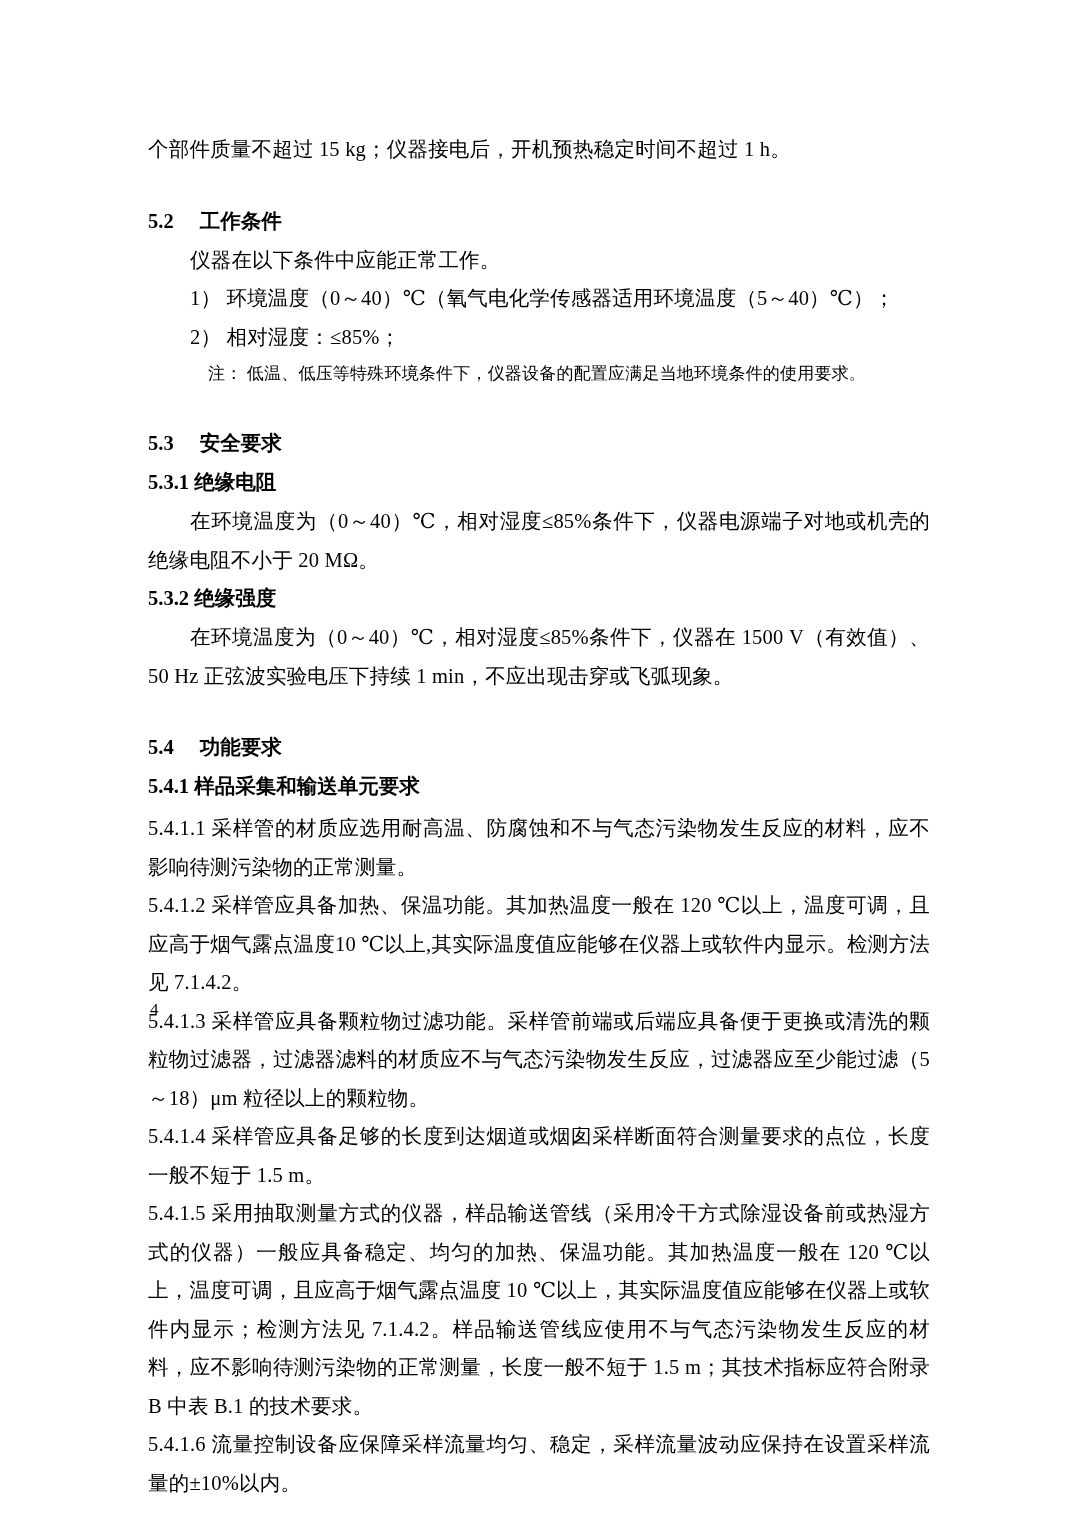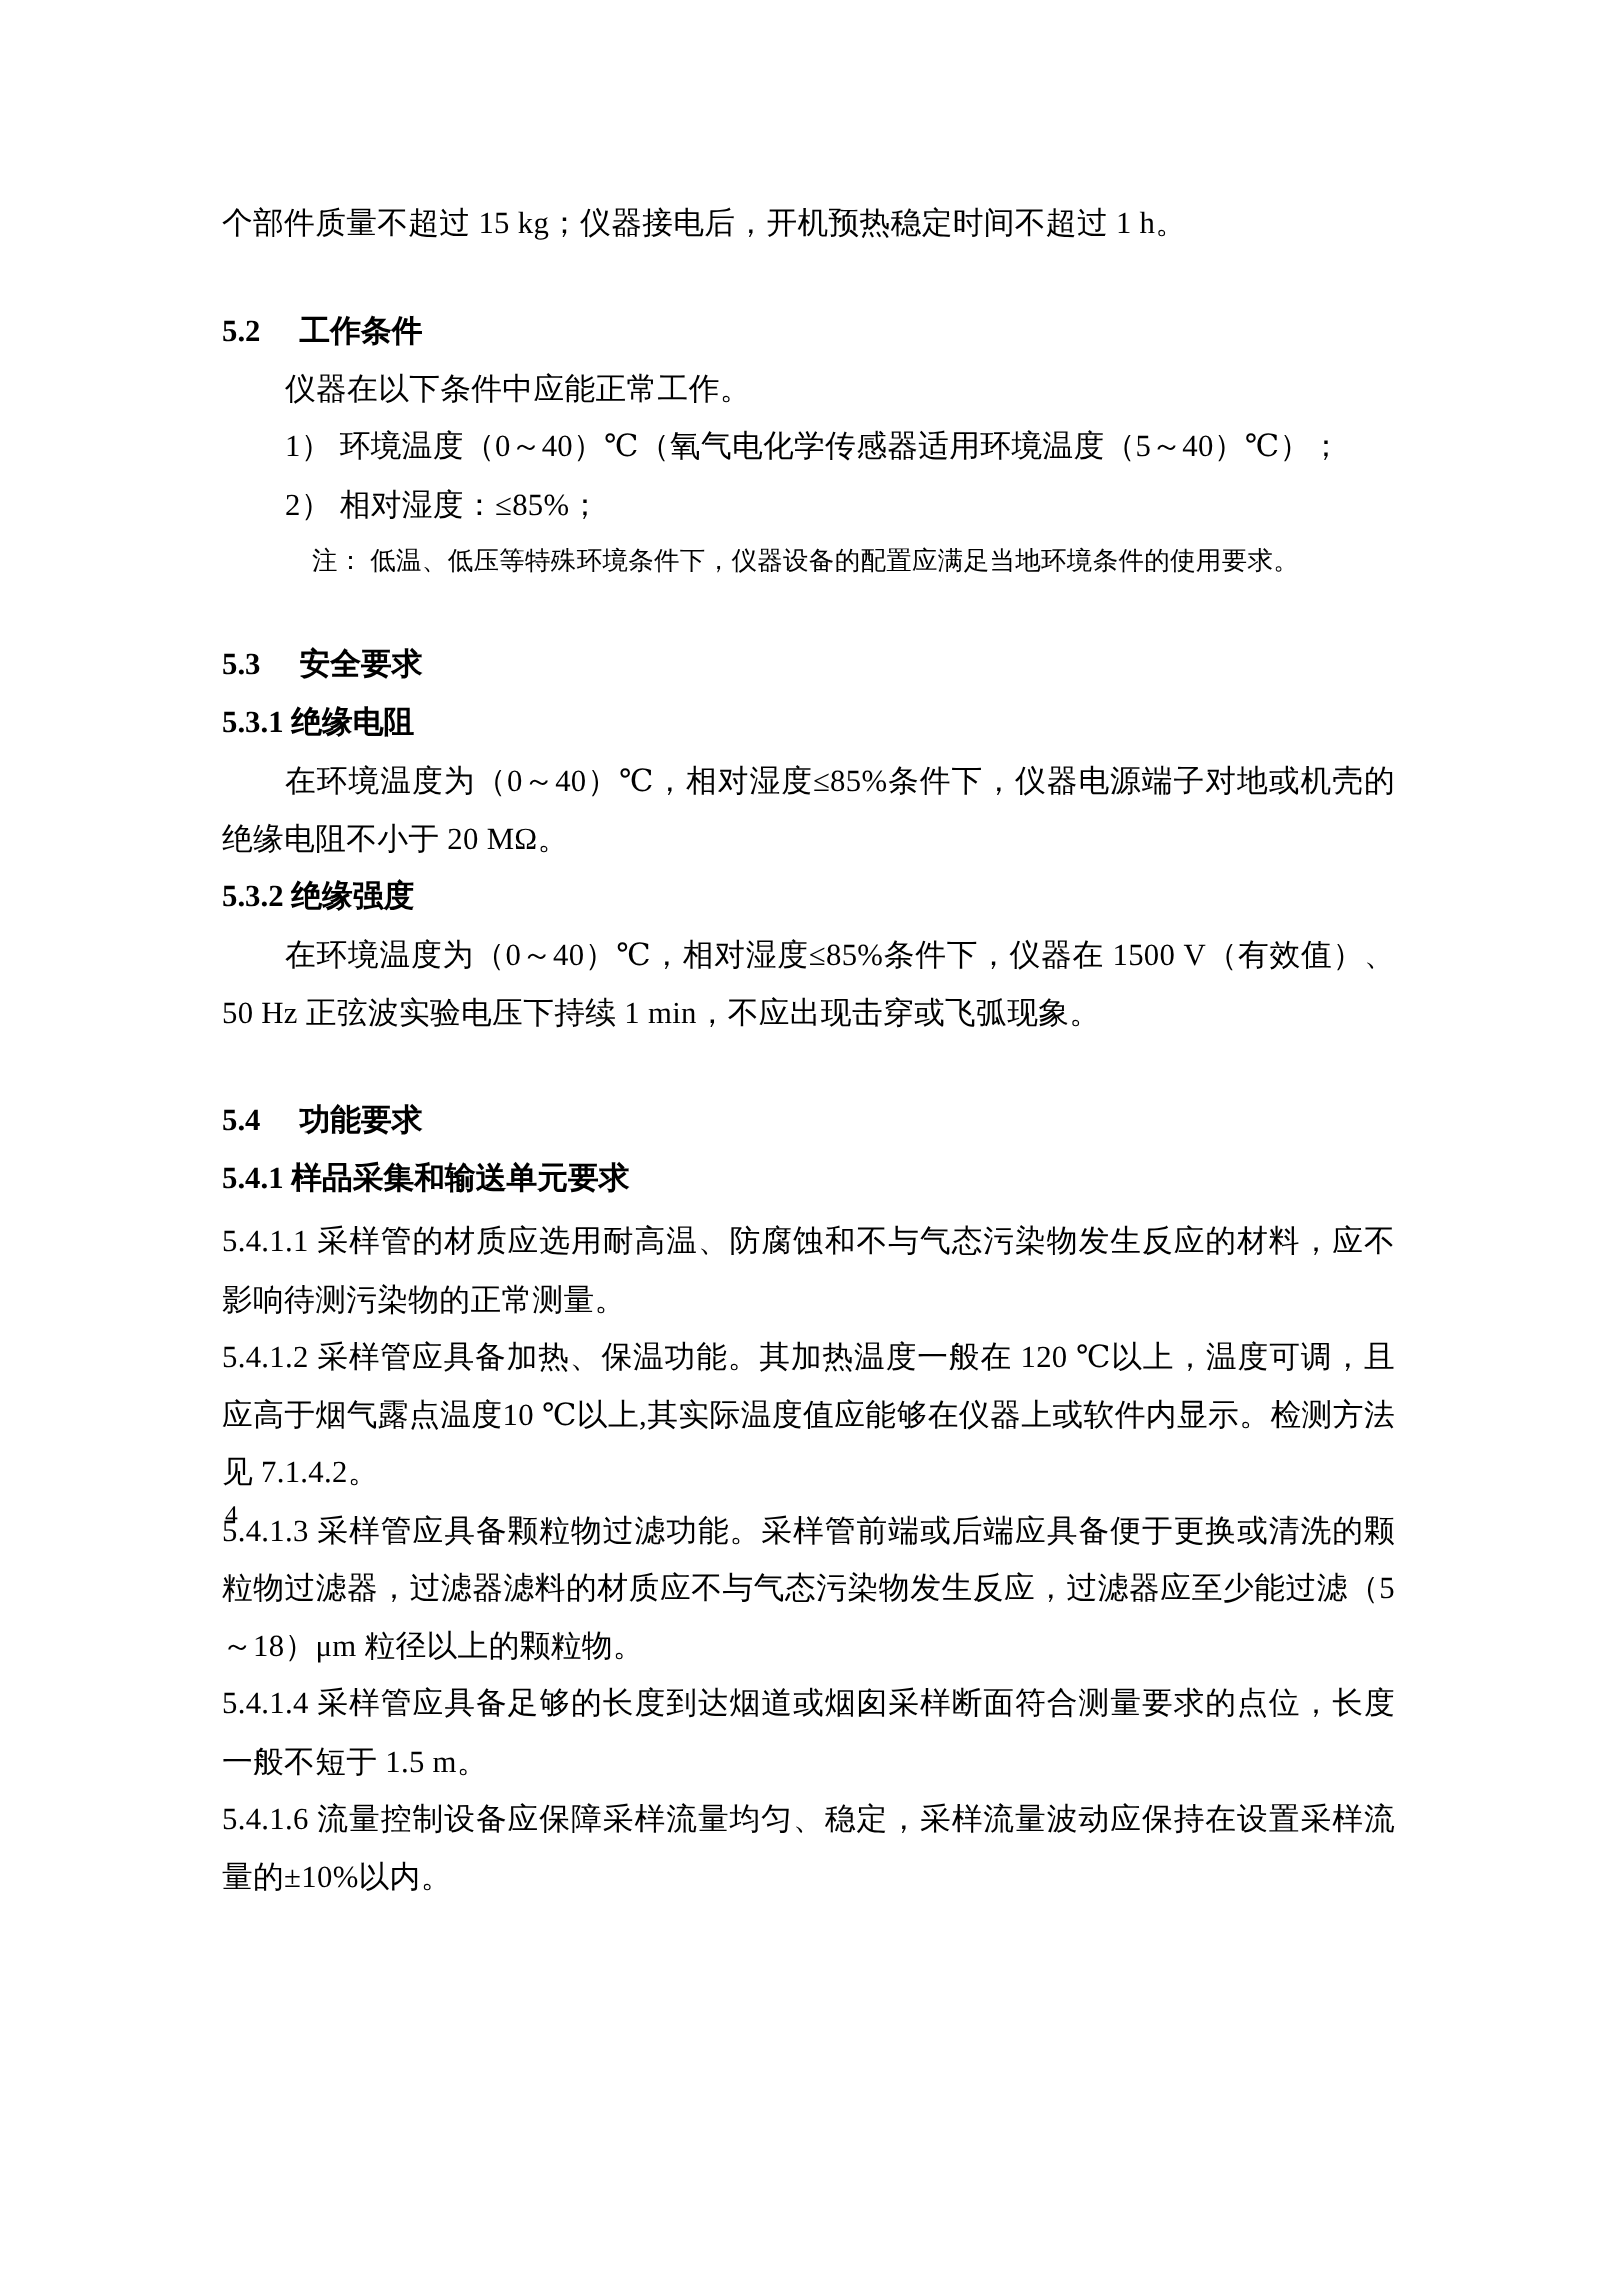--- a/index.html
+++ b/index.html
@@ -107,16 +107,17 @@
     <span class="h-num">5.4</span><span class="h-gap"></span><span>功能要求</span>
   </div>
 
   <div class="heading">5.4.1 样品采集和输送单元要求</div>
 
   <div class="spacer-xs"></div>
   <div class="sub-para">5.4.1.1 采样管的材质应选用耐高温、防腐蚀和不与气态污染物发生反应的材料，应不影响待测污染物的正常测量。</div>
   <div class="sub-para">5.4.1.2 采样管应具备加热、保温功能。其加热温度一般在 120 ℃以上，温度可调，且应高于烟气露点温度10 ℃以上,其实际温度值应能够在仪器上或软件内显示。检测方法见 7.1.4.2。</div>
   <div class="sub-para">5.4.1.3 采样管应具备颗粒物过滤功能。采样管前端或后端应具备便于更换或清洗的颗粒物过滤器，过滤器滤料的材质应不与气态污染物发生反应，过滤器应至少能过滤（5～18）μm 粒径以上的颗粒物。</div>
   <div class="sub-para">5.4.1.4 采样管应具备足够的长度到达烟道或烟囱采样断面符合测量要求的点位，长度一般不短于 1.5 m。</div>
+  <div class="sub-para">5.4.1.5 采用抽取测量方式的仪器，样品输送管线（采用冷干方式除湿设备前或热湿方式的仪器）一般应具备稳定、均匀的加热、保温功能。其加热温度一般在 120 ℃以上，温度可调，且应高于烟气露点温度 10 ℃以上，其实际温度值应能够在仪器上或软件内显示；检测方法见 7.1.4.2。样品输送管线应使用不与气态污染物发生反应的材料，应不影响待测污染物的正常测量，长度一般不短于 1.5 m；其技术指标应符合附录 B 中表 B.1 的技术要求。</div>
   <div class="sub-para">5.4.1.6 流量控制设备应保障采样流量均匀、稳定，采样流量波动应保持在设置采样流量的±10%以内。</div>
 
   <div class="page-number">4</div>
 </div>
 
 </body></html>

